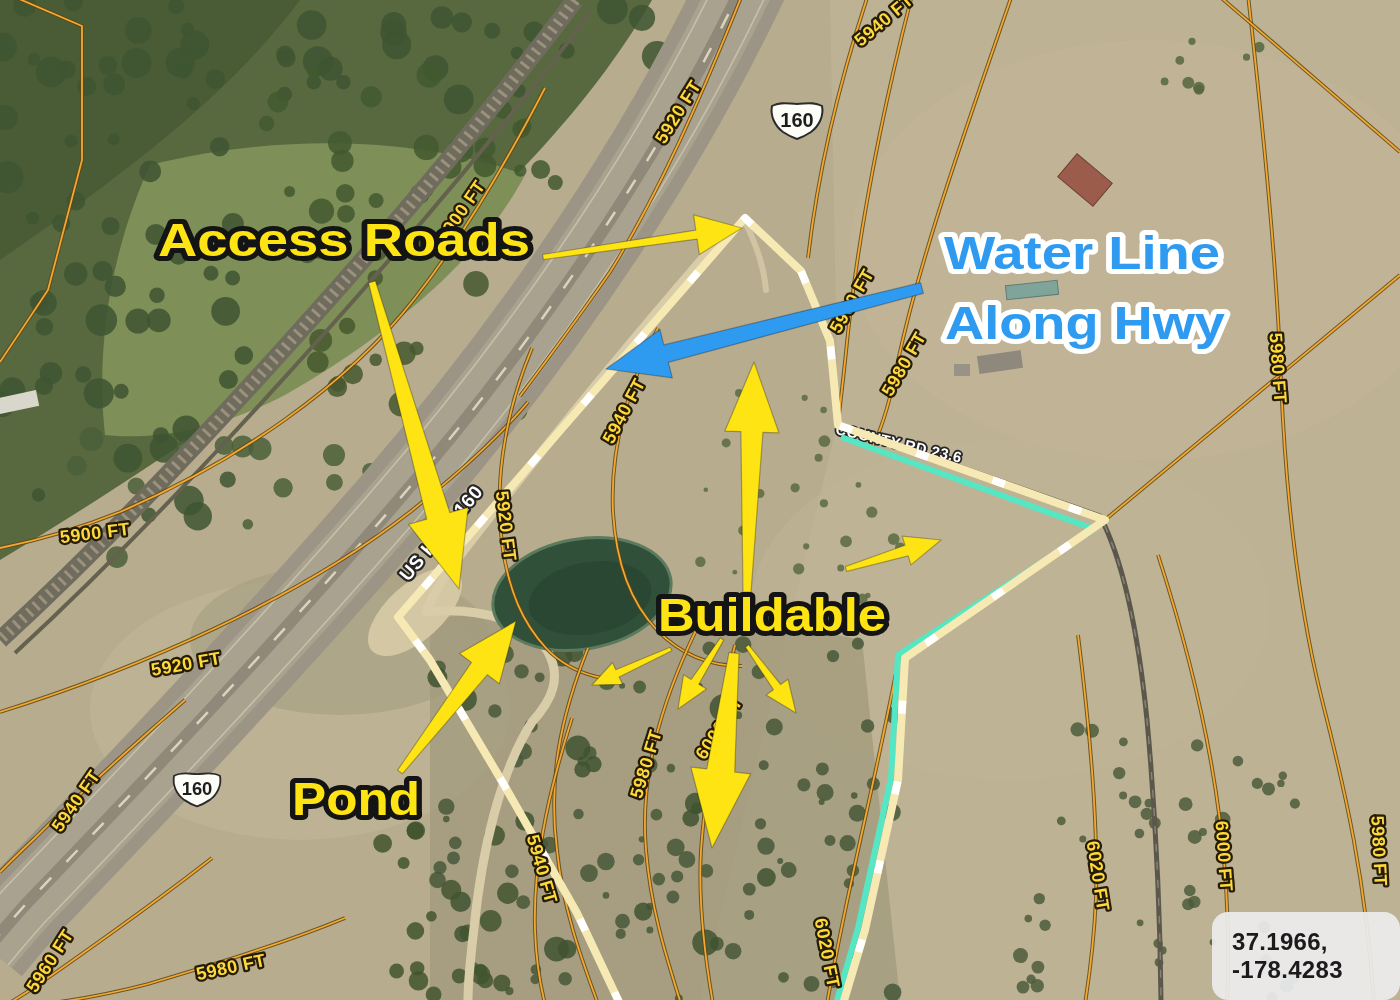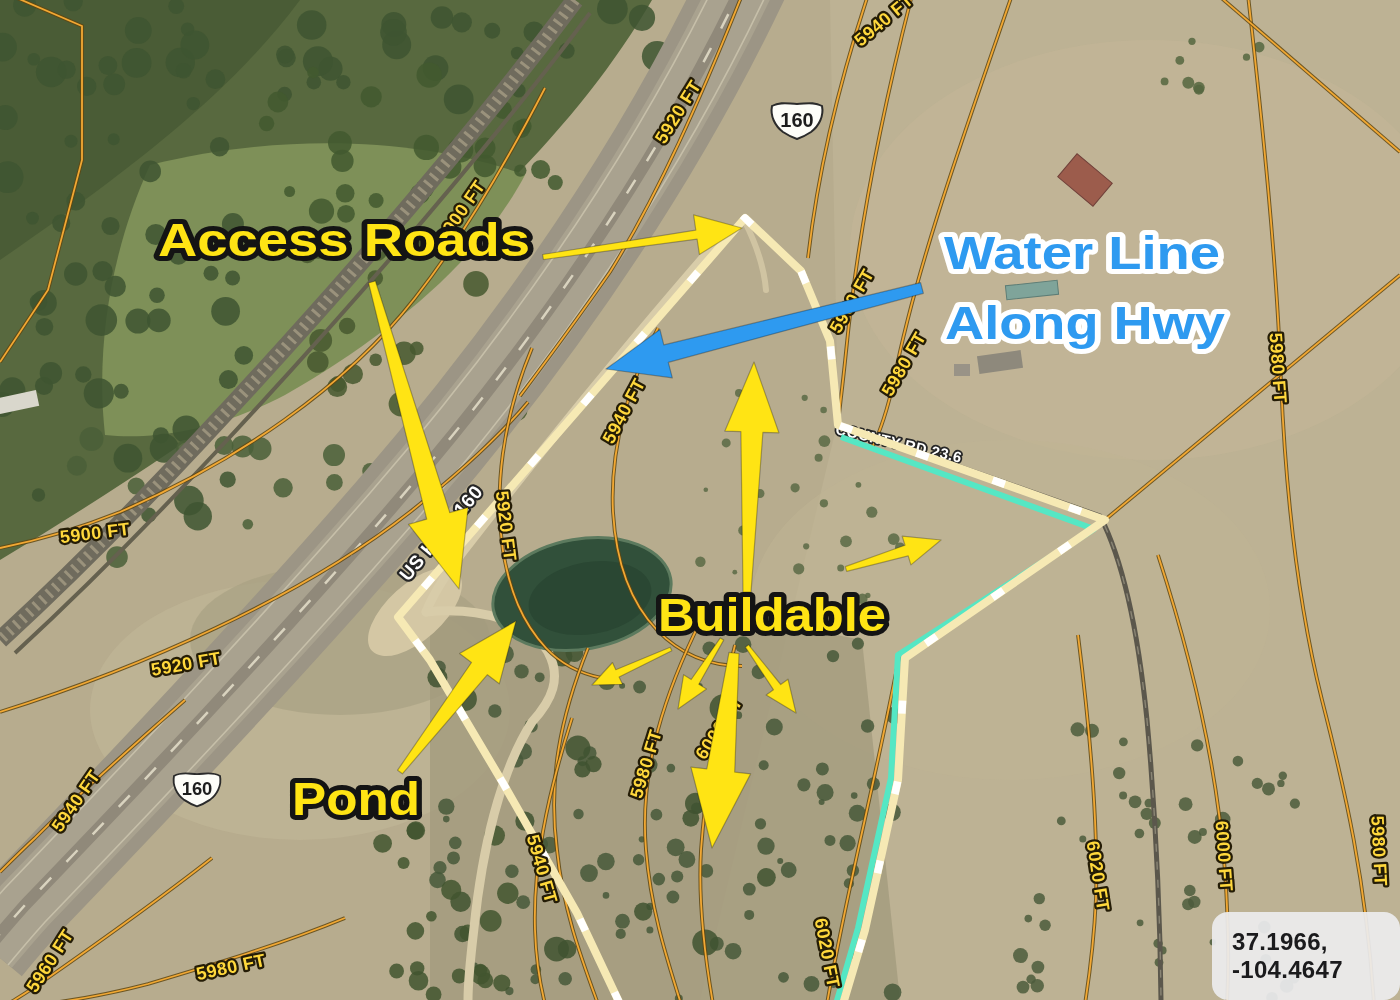--- a/index.html
+++ b/index.html
@@ -549,14 +549,14 @@
 
   <g>
     <text class="big yellow" x="344" y="239" textLength="372" lengthAdjust="spacingAndGlyphs" fill="#FFE414">Access Roads</text>
     <text class="big blue" x="1082" y="252" textLength="276" lengthAdjust="spacingAndGlyphs" fill="#2E9AF0">Water Line</text>
     <text class="big blue" x="1085" y="322" textLength="280" lengthAdjust="spacingAndGlyphs" fill="#2E9AF0">Along Hwy</text>
     <text class="big yellow" x="772" y="614" textLength="228" lengthAdjust="spacingAndGlyphs" fill="#FFE414">Buildable</text>
     <text class="big yellow" x="356" y="798" textLength="128" lengthAdjust="spacingAndGlyphs" fill="#FFE414">Pond</text>
   </g>
 </svg>
 
-<div class="coord-badge">37.1966, -104.4647</div>
+<div class="coord-badge">37.1966, -178.4283</div>
 </div>
 
 </body></html>

